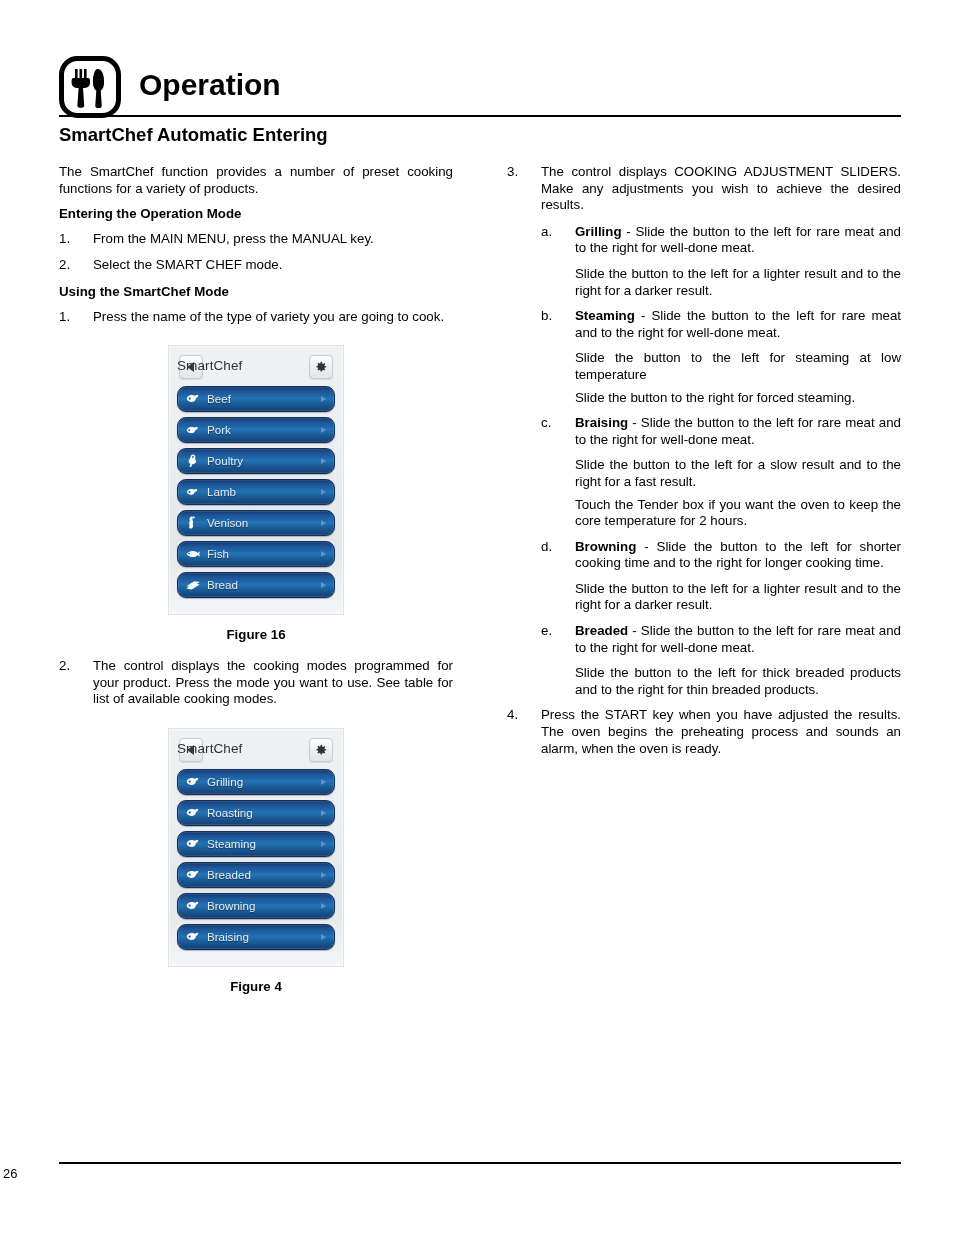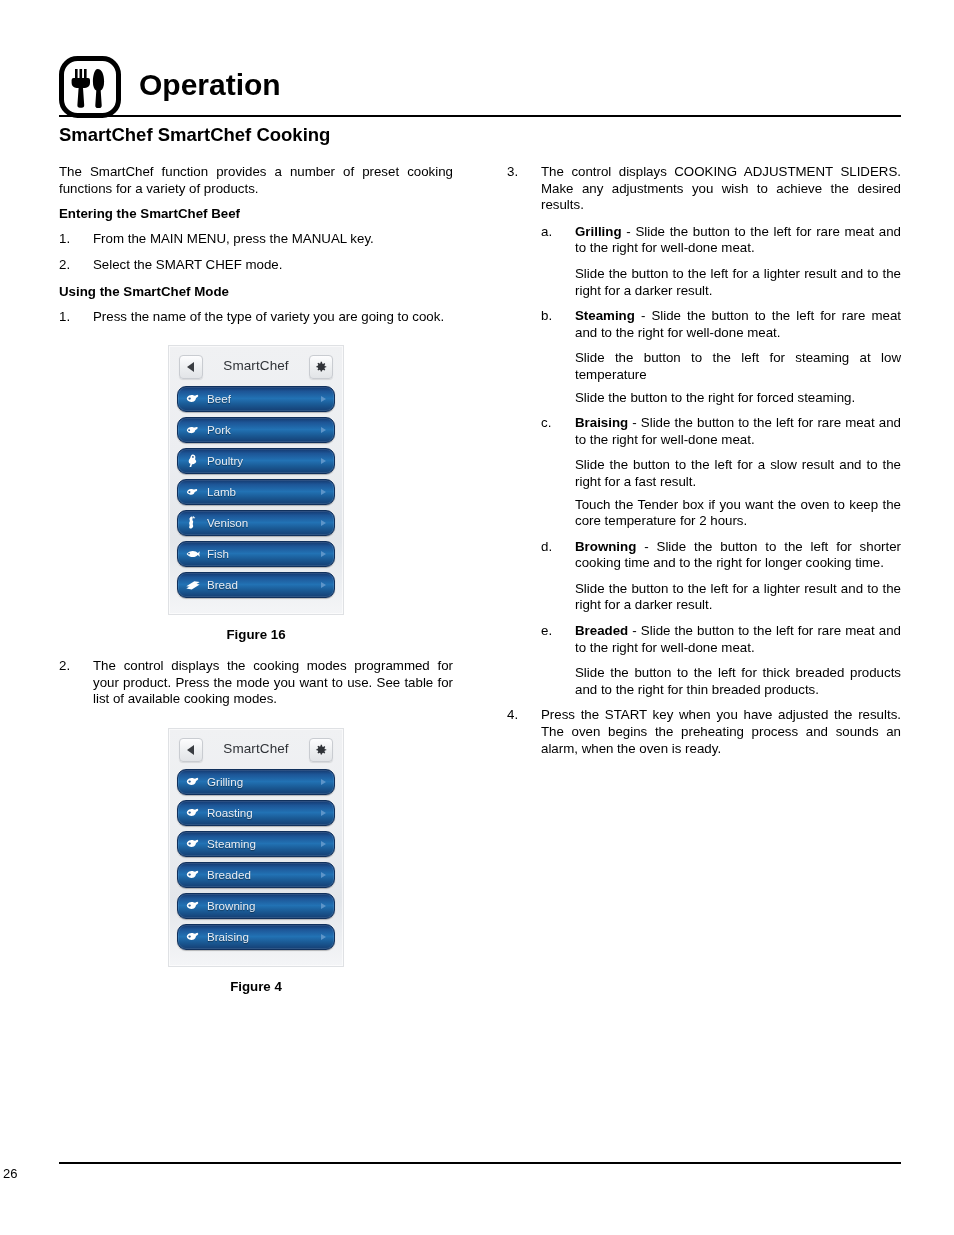--- a/index.html
+++ b/index.html
@@ -192,21 +192,21 @@
     position: absolute;
     left: 0; top: 0;
     width: 22px; height: 22px;
     display: flex;
     align-items: center;
     justify-content: center;
   }
   .dev-title {
     position: absolute;
     left: 0; right: 0; top: 0;
-    text-align: center;
+    text-align: left;
     line-height: 24px;
     font-size: 13.5px;
     color: #2f3237;
     letter-spacing: 0.1px;
   }
 
   .menu-list { margin: 0; padding: 0; }
 
   .menu-item {
     position: relative;
@@ -296,27 +296,27 @@
         <rect x="25" y="13" width="2.6" height="11" fill="#000"></rect>
         <path d="M14 22 h15 a2 2 0 0 1 2 2 v3 a5 5 0 0 1 -5 5 h-2 l1.2 17 a2.6 2.6 0 0 1 -2.6 2.8 h-1.6 a2.6 2.6 0 0 1 -2.6 -2.8 l1.2 -17 h-2 a5 5 0 0 1 -5 -5 v-3 a2 2 0 0 1 2 -2 z" fill="#000"></path>
 
         <path d="M38.5 13 c4.6 0 6.6 6 6.6 12.5 c0 5 -1.4 8 -3.4 9 l1 14.8 a2.6 2.6 0 0 1 -2.6 2.8 h-1.2 a2.6 2.6 0 0 1 -2.6 -2.8 l1 -14.8 c-2 -1 -3.4 -4 -3.4 -9 c0 -6.5 2 -12.5 4.6 -12.5 z" fill="#000"></path>
       </svg>
     </div>
     <div class="header-title">Operation</div>
   </div>
   <div class="header-rule"></div>
 
-  <div class="section-title">SmartChef SmartChef Cooking</div>
+  <div class="section-title">SmartChef Automatic Entering</div>
 
   <div class="col-left">
 
     <p class="para">The SmartChef function provides a number of preset cooking functions for a variety of products.</p>
 
-    <div class="subhead">Entering the SmartChef Beef</div>
+    <div class="subhead">Entering the Operation Mode</div>
 
     <div class="li">
       <span class="marker">1.</span>
       <span>From the MAIN MENU, press the MANUAL key.</span>
     </div>
 
     <div class="li">
       <span class="marker">2.</span>
       <span>Select the SMART CHEF mode.</span>
     </div>

